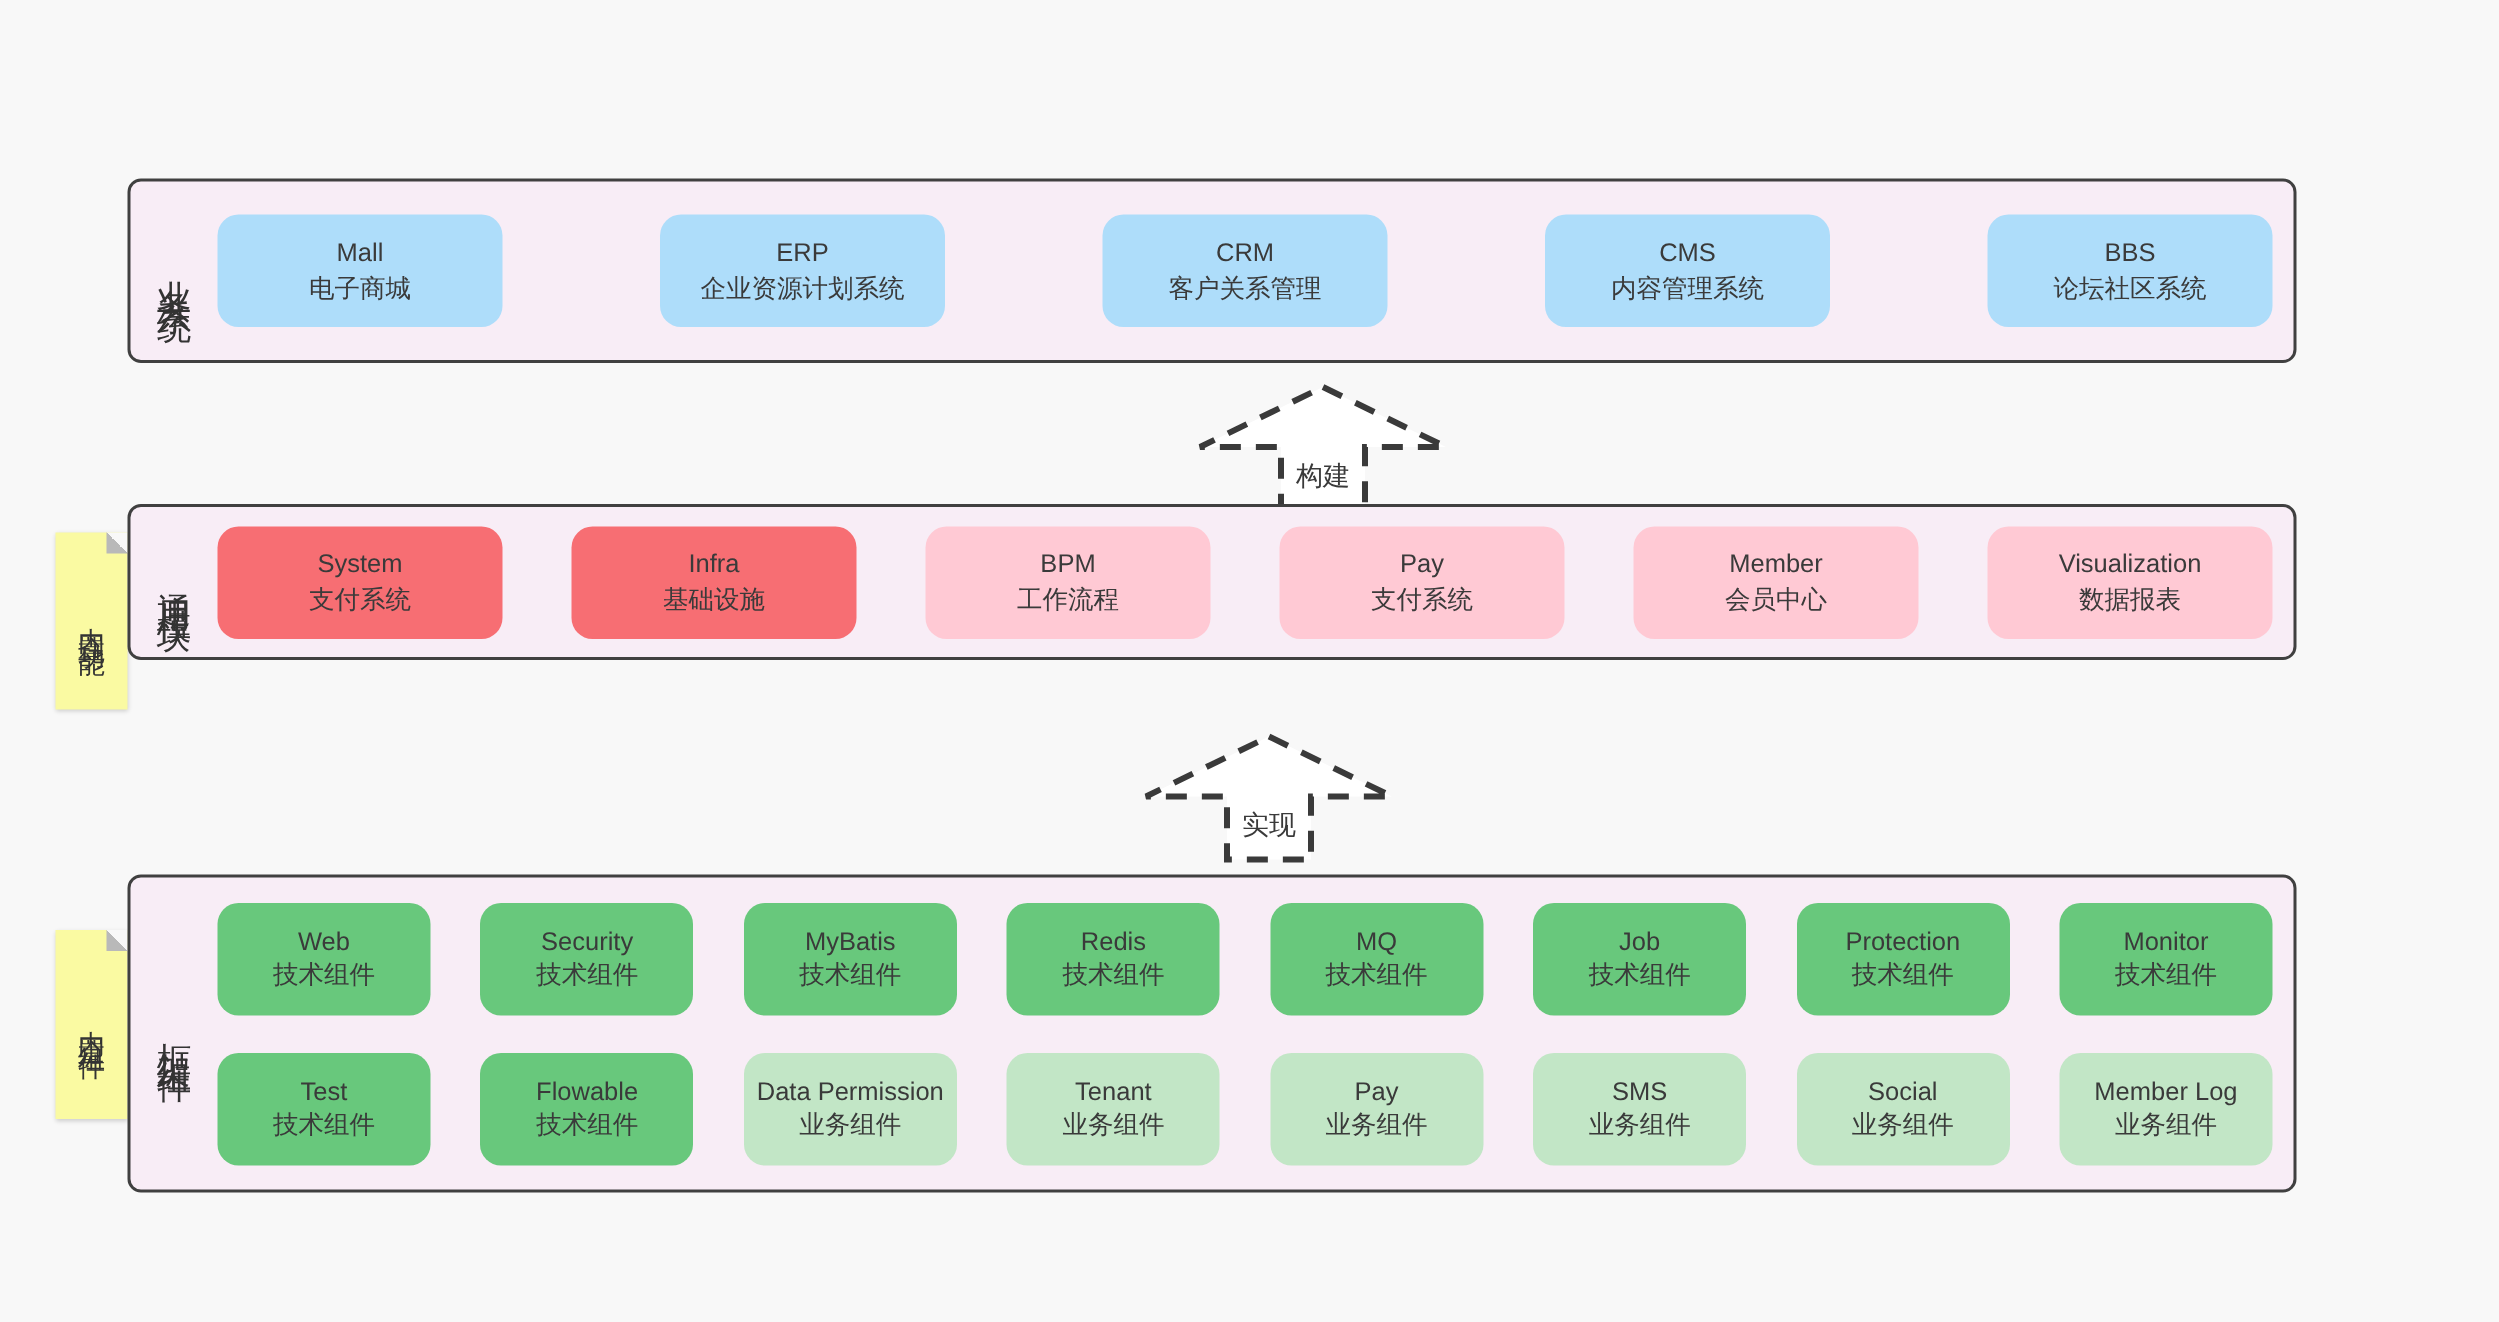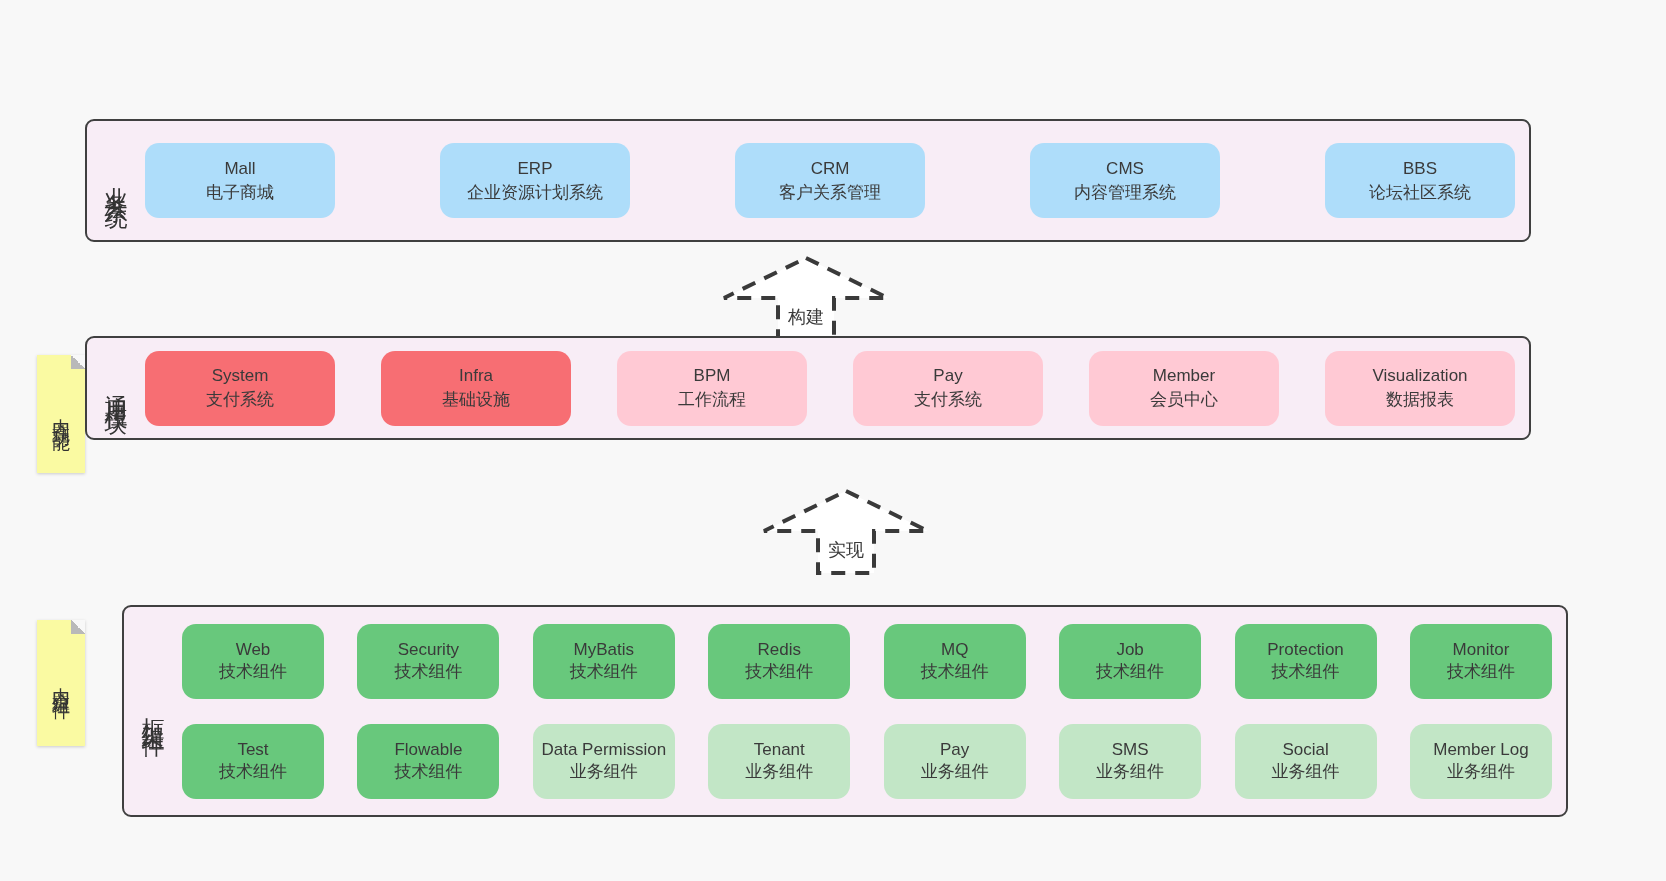--- a/index.html
+++ b/index.html
@@ -78,21 +78,21 @@
       <div>CMS</div>
       <div>内容管理系统</div>
     </div>
     <div class="box wide blue">
       <div>BBS</div>
       <div>论坛社区系统</div>
     </div>
   </div>
 </div>
 
-<div class="arrow" style="left:716px;top:253px;">
+<div class="arrow" style="left:792px;top:253px;">
   <svg width="180" height="92" viewBox="0 0 180 92">
     <path d="M90 5 L172 45 L118 45 L118 87 L62 87 L62 45 L8 45 Z" fill="#ffffff" stroke="#3a3a3a" stroke-width="4" stroke-dasharray="14 10"></path>
   </svg>
   <span class="arrow-label">构建</span>
 </div>
 
 <div class="sticky" style="top:355px;height:118px;">
   <span class="sticky-label">内置功能</span>
   <span class="fold"></span>
 </div>
@@ -132,21 +132,21 @@
   <svg width="180" height="92" viewBox="0 0 180 92">
     <path d="M90 5 L172 45 L118 45 L118 87 L62 87 L62 45 L8 45 Z" fill="#ffffff" stroke="#3a3a3a" stroke-width="4" stroke-dasharray="14 10"></path>
   </svg>
   <span class="arrow-label">实现</span>
 </div>
 
 <div class="sticky" style="top:620px;height:126px;">
   <span class="sticky-label">内置组件</span>
   <span class="fold"></span>
 </div>
-<div class="band" style="top:605px;height:212px;margin-left:37px;">
+<div class="band" style="top:583px;height:212px;">
   <div class="band-label-col">
     <div class="band-label">框架组件</div>
   </div>
   <div class="band-content-col">
     <div class="row8">
       <div class="box cell green">
         <div>Web</div>
         <div>技术组件</div>
       </div>
       <div class="box cell green">

